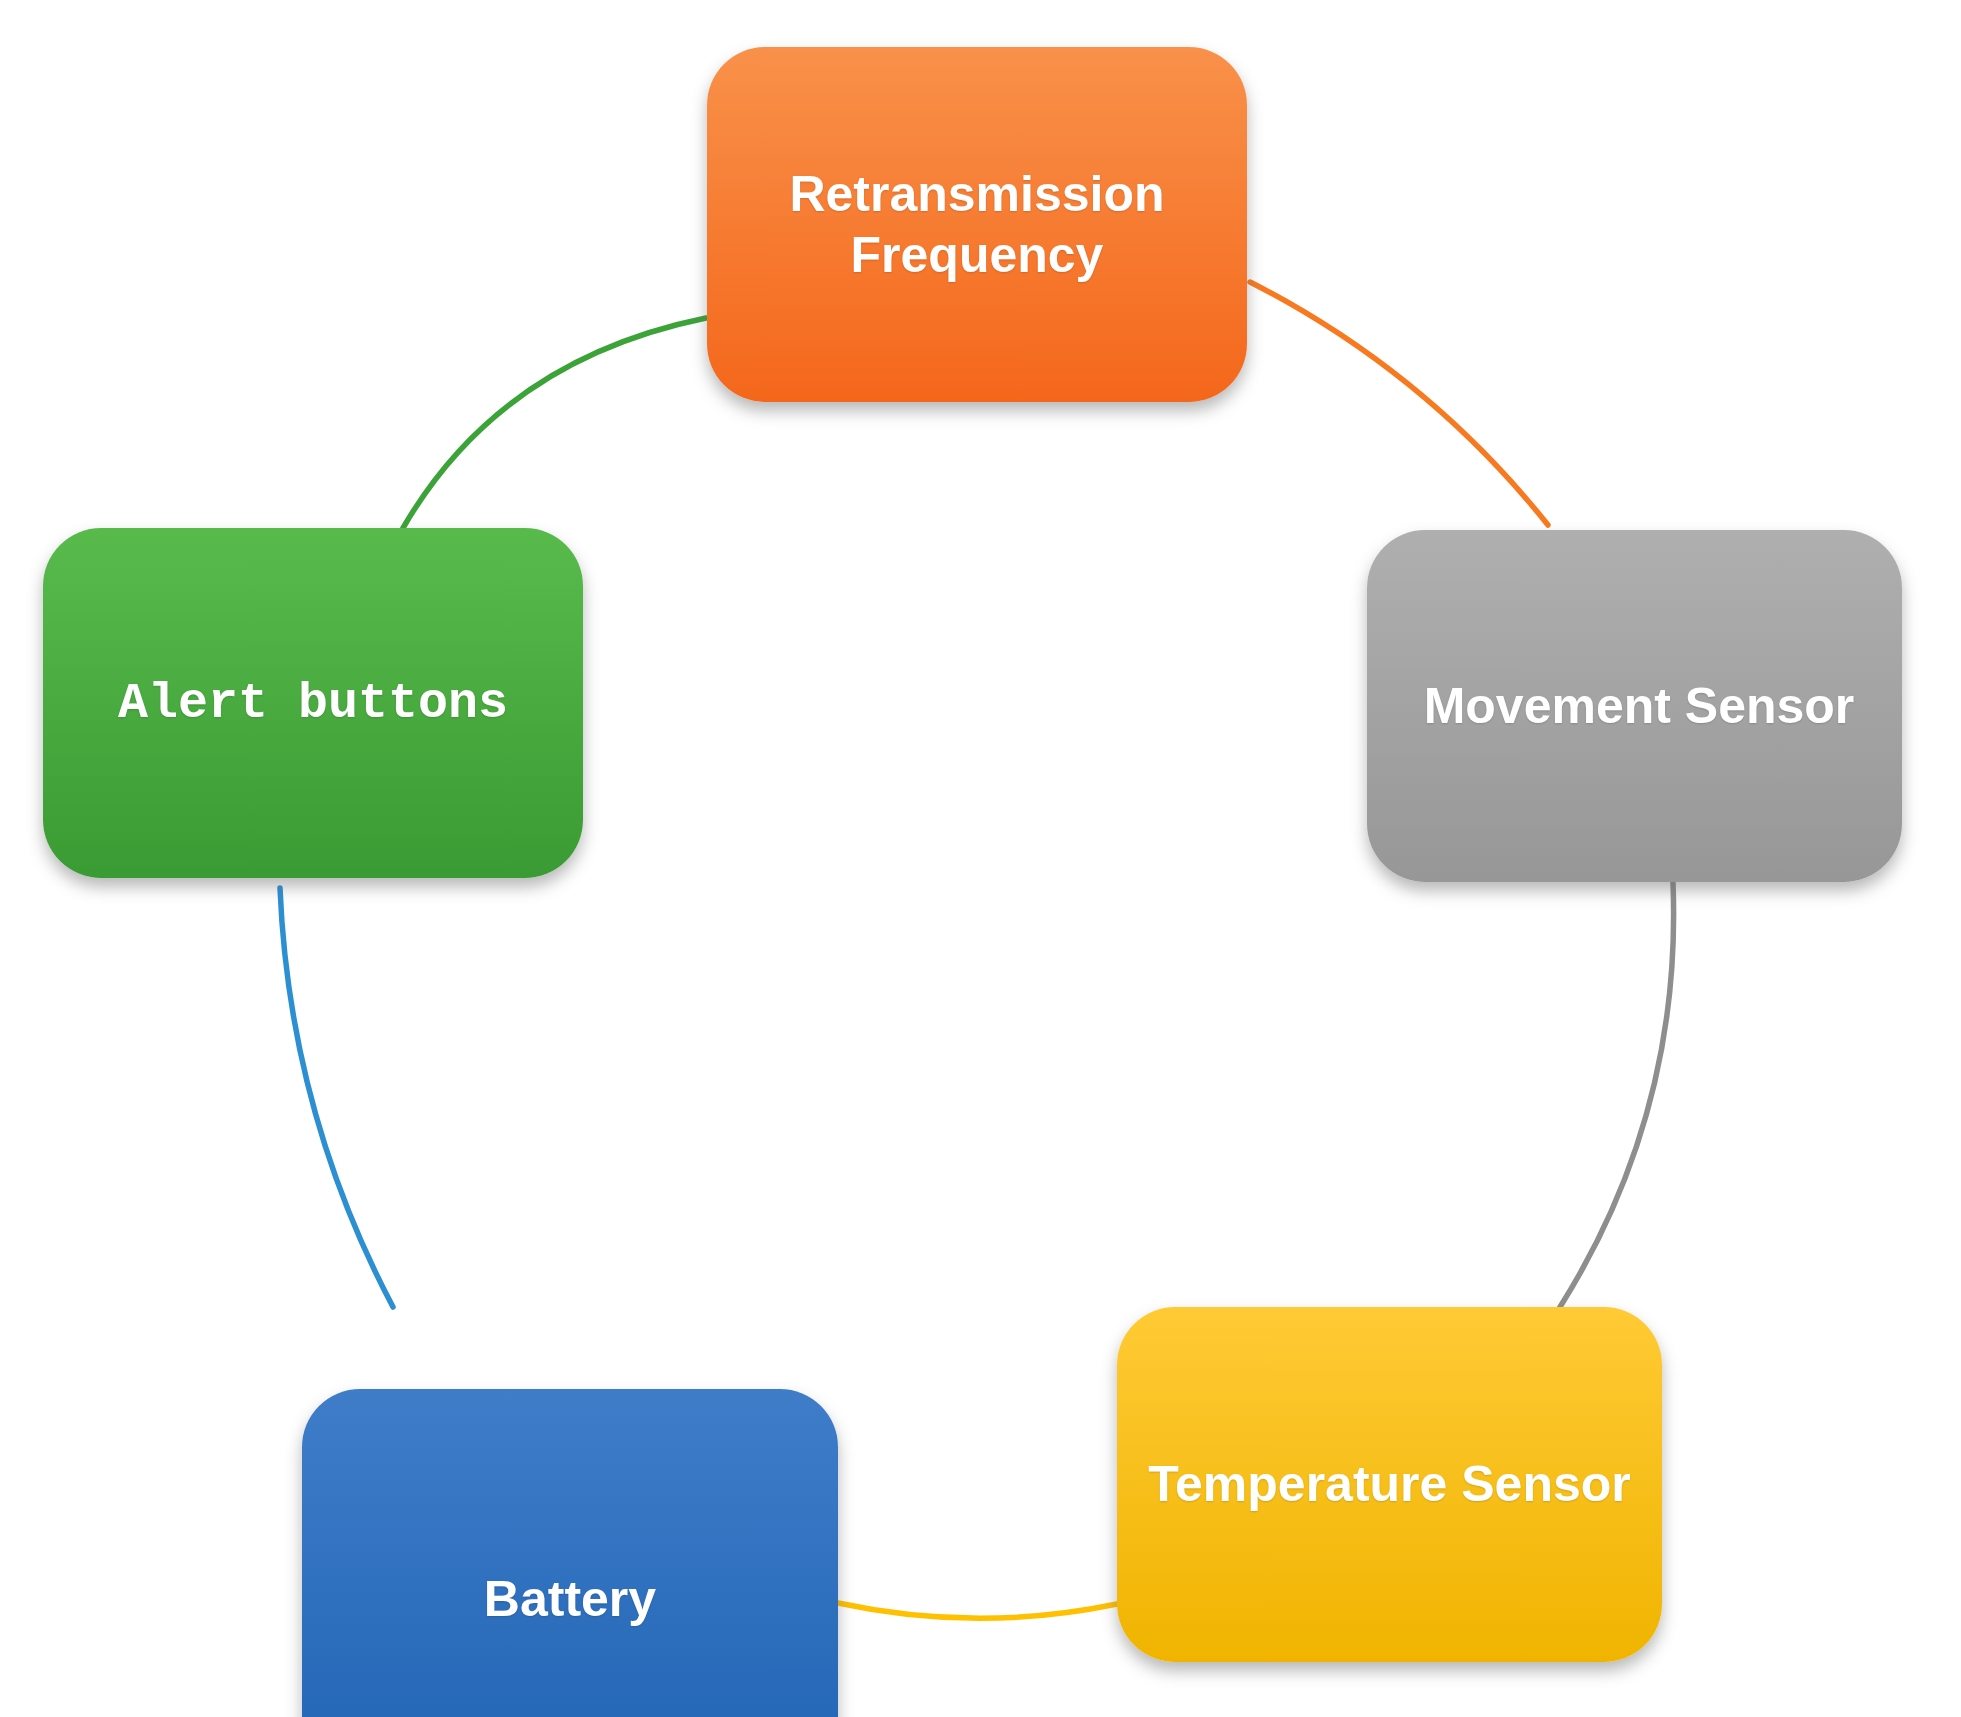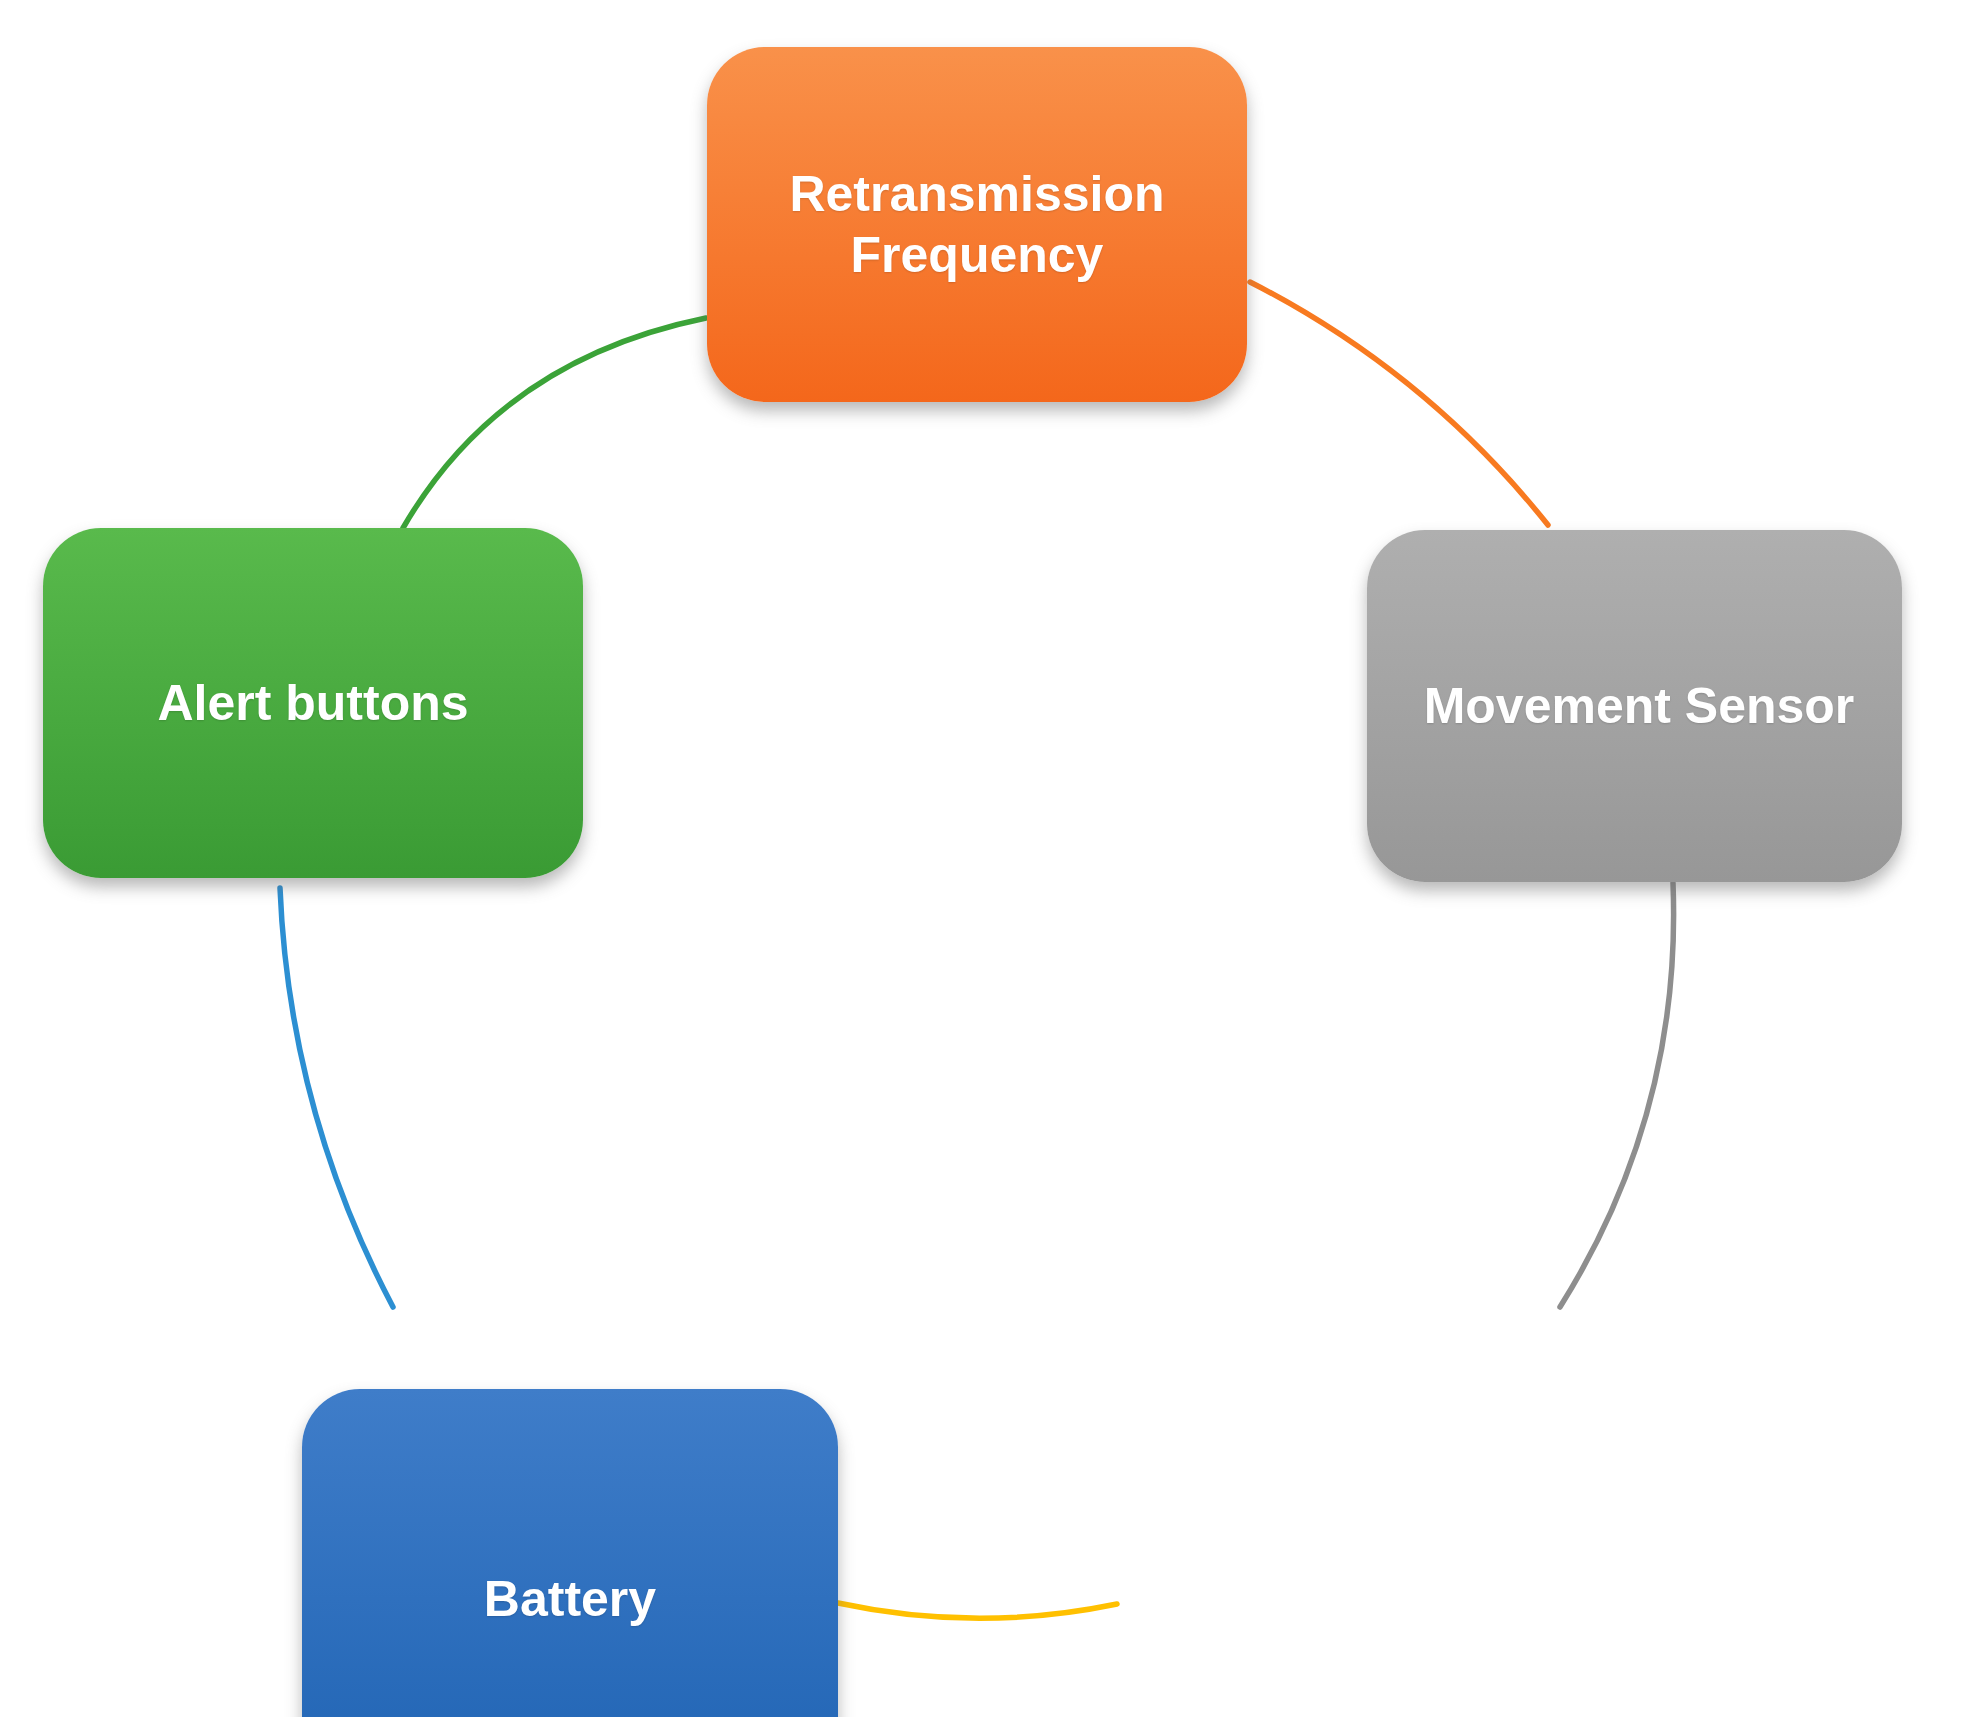--- a/index.html
+++ b/index.html
@@ -65,22 +65,25 @@
   </svg>
 
   <div class="node node-0" style="--c1: #F9914A; --c2: #F4671B; color: rgb(255, 255, 255);">
     <span class="node-label">Retransmission Frequency</span>
   </div>
 
   <div class="node node-1" style="--c1: #AFAFAF; --c2: #979797; color: rgb(255, 255, 255); padding-left: 27px;">
     <span class="node-label">Movement Sensor</span>
   </div>
 
+  <div class="node node-2" style="--c1: #FFCA35; --c2: #F0B400; color: rgb(255, 255, 255);">
+    <span class="node-label">Temperature Sensor</span>
+  </div>
 
   <div class="node node-3" style="--c1: #3F7DC9; --c2: #1F63B3; color: rgb(255, 255, 255);">
     <span class="node-label">Battery</span>
   </div>
 
-  <div class="node node-4" style="--c1: #59BA4C; --c2: #3A9B34; color: rgb(255, 255, 255);">
+  <div class="node node-4" style="--c1: #59BA4C; --c2: #3A9B34; color: rgb(255, 255, 255); font-family: Liberation Mono, monospace;">
     <span class="node-label">Alert buttons</span>
   </div>
 
 </div>
 
 </body></html>

